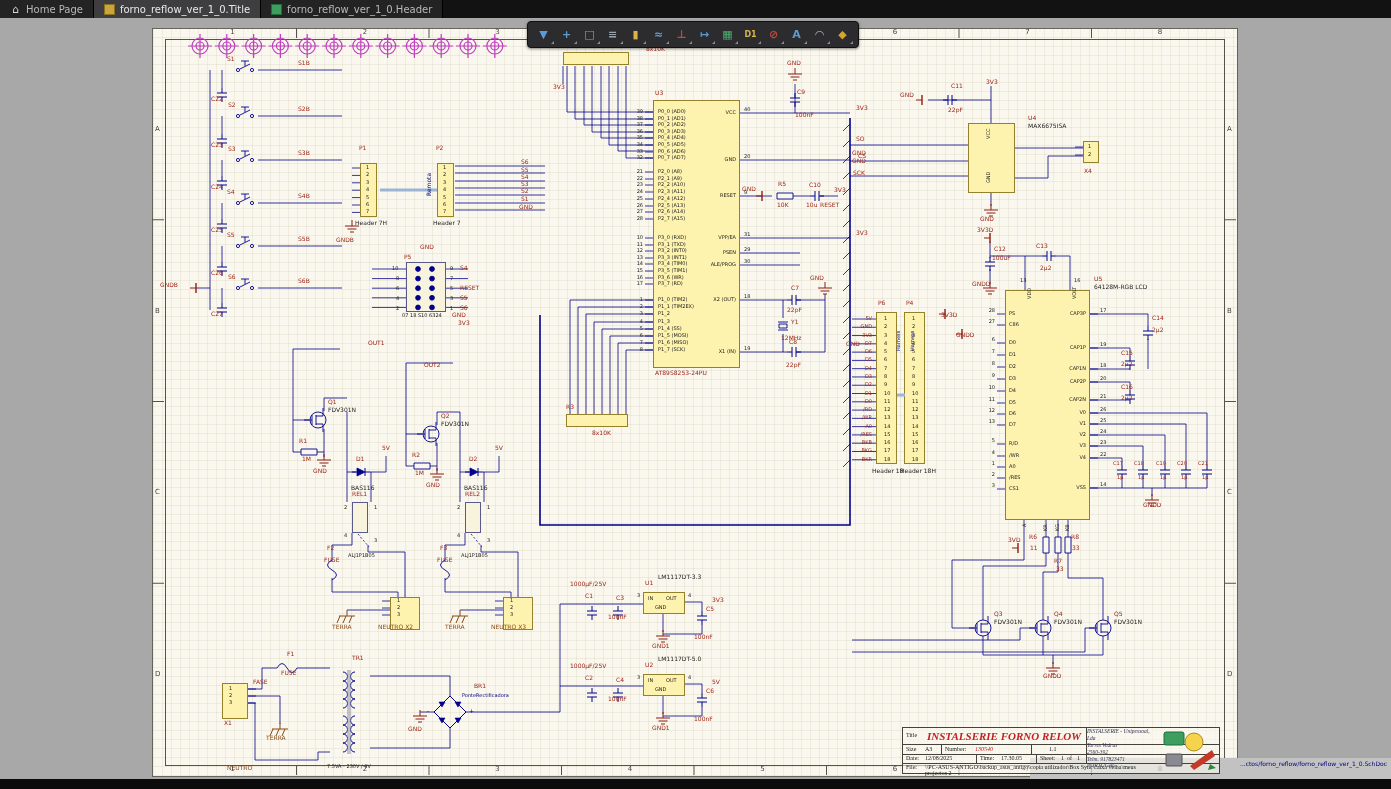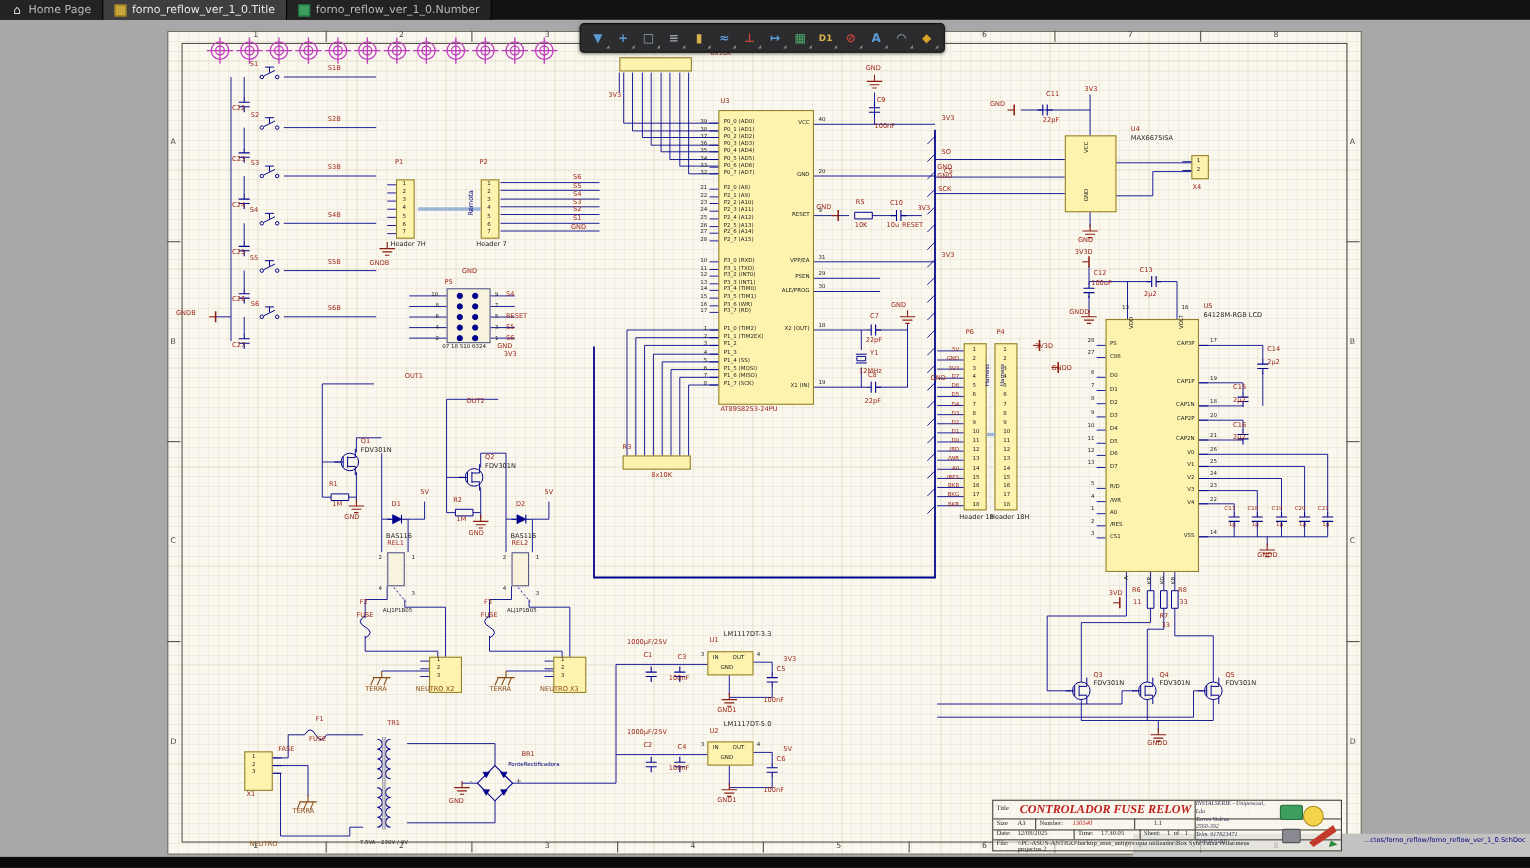--- a/index.html
+++ b/index.html
@@ -1027,21 +1027,21 @@
     <span class="zone" style="left: 155px; top: 306.625px;">B</span>
     <span class="zone" style="left: 1227px; top: 306.625px;">B</span>
     <span class="zone" style="left: 155px; top: 488.375px;">C</span>
     <span class="zone" style="left: 1227px; top: 488.375px;">C</span>
     <span class="zone" style="left: 155px; top: 670.125px;">D</span>
     <span class="zone" style="left: 1227px; top: 670.125px;">D</span>
   </div>
 
 <div id="titleblock">
   <span class="tb-small" style="left:3px;top:4px">Title</span>
-  <span id="tb-title">CONTROLADOR FUSE RELOW</span>
+  <span id="tb-title">INSTALSERIE FORNO RELOW</span>
   <div class="row" style="top:16px"></div>
   <div class="row" style="top:26px"></div>
   <div class="row" style="top:35px"></div>
   <div class="v" style="left:38px;top:16px;height:10px"></div>
   <div class="v" style="left:128px;top:16px;height:10px"></div>
   <div class="v" style="left:73px;top:26px;height:9px"></div>
   <div class="v" style="left:133px;top:26px;height:9px"></div>
   <div class="v" style="left:183px;top:0;height:35px"></div>
   <span class="tb-small" style="left:3px;top:18px">Size</span>
   <span class="tb-small" style="left:22px;top:18px">A3</span>
@@ -1082,21 +1082,21 @@
     <div class="tab">
       <span class="ticon home-icon">⌂</span>
       <span>Home Page</span>
     </div>
     <div class="tab active">
       <span class="ticon schdoc-icon"></span>
       <span>forno_reflow_ver_1_0.Title</span>
     </div>
     <div class="tab">
       <span class="ticon pcbdoc-icon"></span>
-      <span>forno_reflow_ver_1_0.Number</span>
+      <span>forno_reflow_ver_1_0.Header</span>
     </div>
   </div>
 
 <div id="toolbar">
     <span class="tbtn" style="color: rgb(91, 155, 213);">▼<i></i></span>
     <span class="tbtn" style="color: rgb(91, 155, 213);">+<i></i></span>
     <span class="tbtn" style="color: rgb(138, 160, 184);">□<i></i></span>
     <span class="tbtn" style="color: rgb(154, 165, 173);">≡<i></i></span>
     <span class="tbtn" style="color: rgb(216, 180, 74);">▮<i></i></span>
     <span class="tbtn" style="color: rgb(91, 155, 213);">≈<i></i></span>

